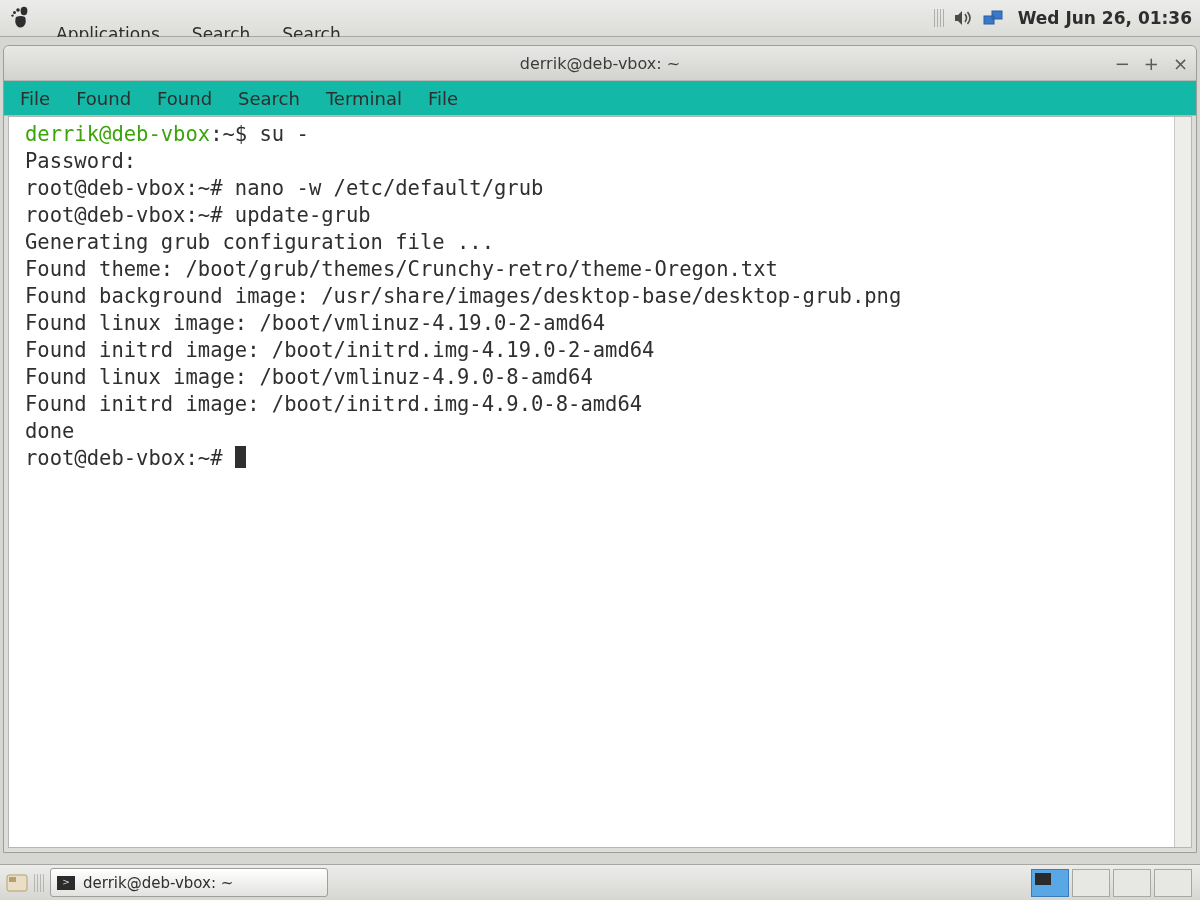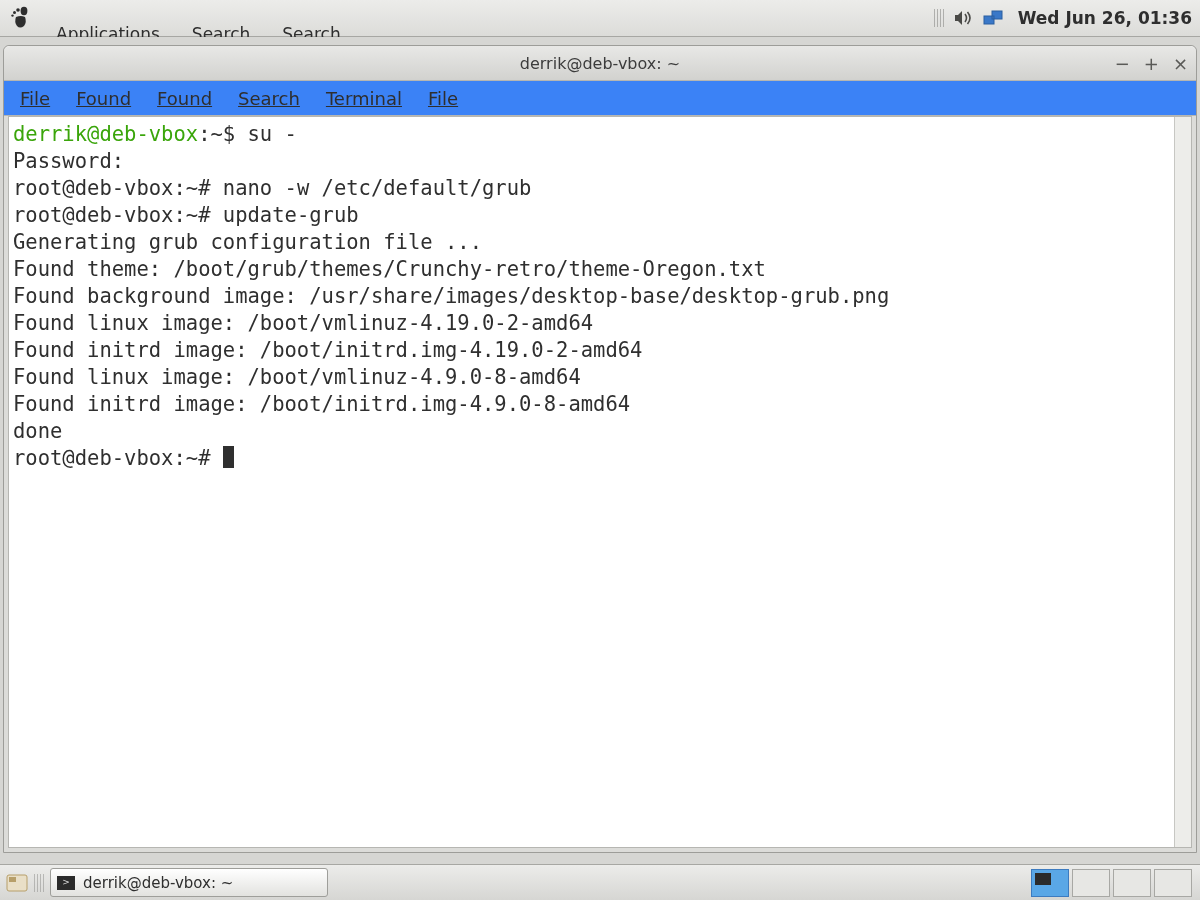--- a/index.html
+++ b/index.html
@@ -92,35 +92,34 @@
   .win-controls span { cursor: default; }
 
   .menubar {
     height: 34px;
     display: flex; align-items: center;
     gap: 22px;
     padding: 0 14px;
     font-size: 18px;
     color: #2e2e2e;
     border-bottom: 1px solid #b6b6b2;
-    background: #3b82f6;
-    text-decoration: underline;
+    background: #14b8a6;
   }
   .menubar span { cursor: default; padding: 2px 2px; }
 
   .term-body {
     flex: 1;
     background: #ffffff;
     margin: 0 4px 4px 4px;
     border: 1px solid #b6b6b2;
     display: flex;
   }
   .term-content {
     flex: 1;
-    padding: 4px 4px 4px 4px;
+    padding: 4px 4px 4px 16px;
     font-family: "DejaVu Sans Mono", "Liberation Mono", monospace;
     font-size: 20.5px;
     line-height: 27px;
     color: #2f2f2f;
     white-space: pre;
     overflow: hidden;
   }
   .user-prompt { color: #3aa50a; }
   .host-prompt { color: #2f2f2f; }
   .root-line { color: #2f2f2f; }

